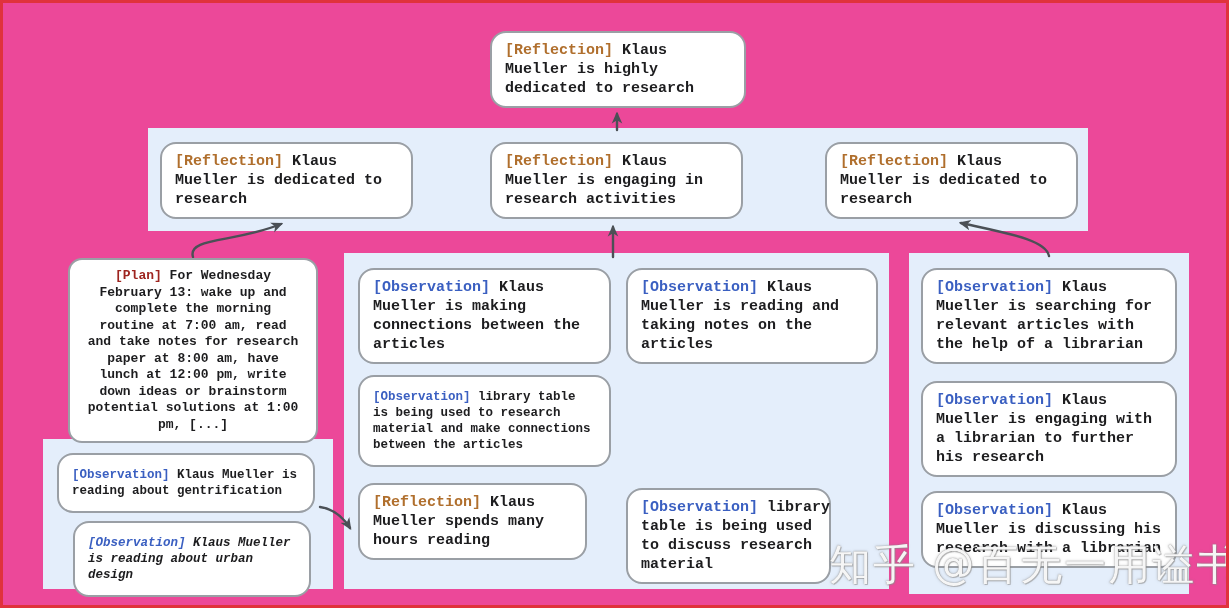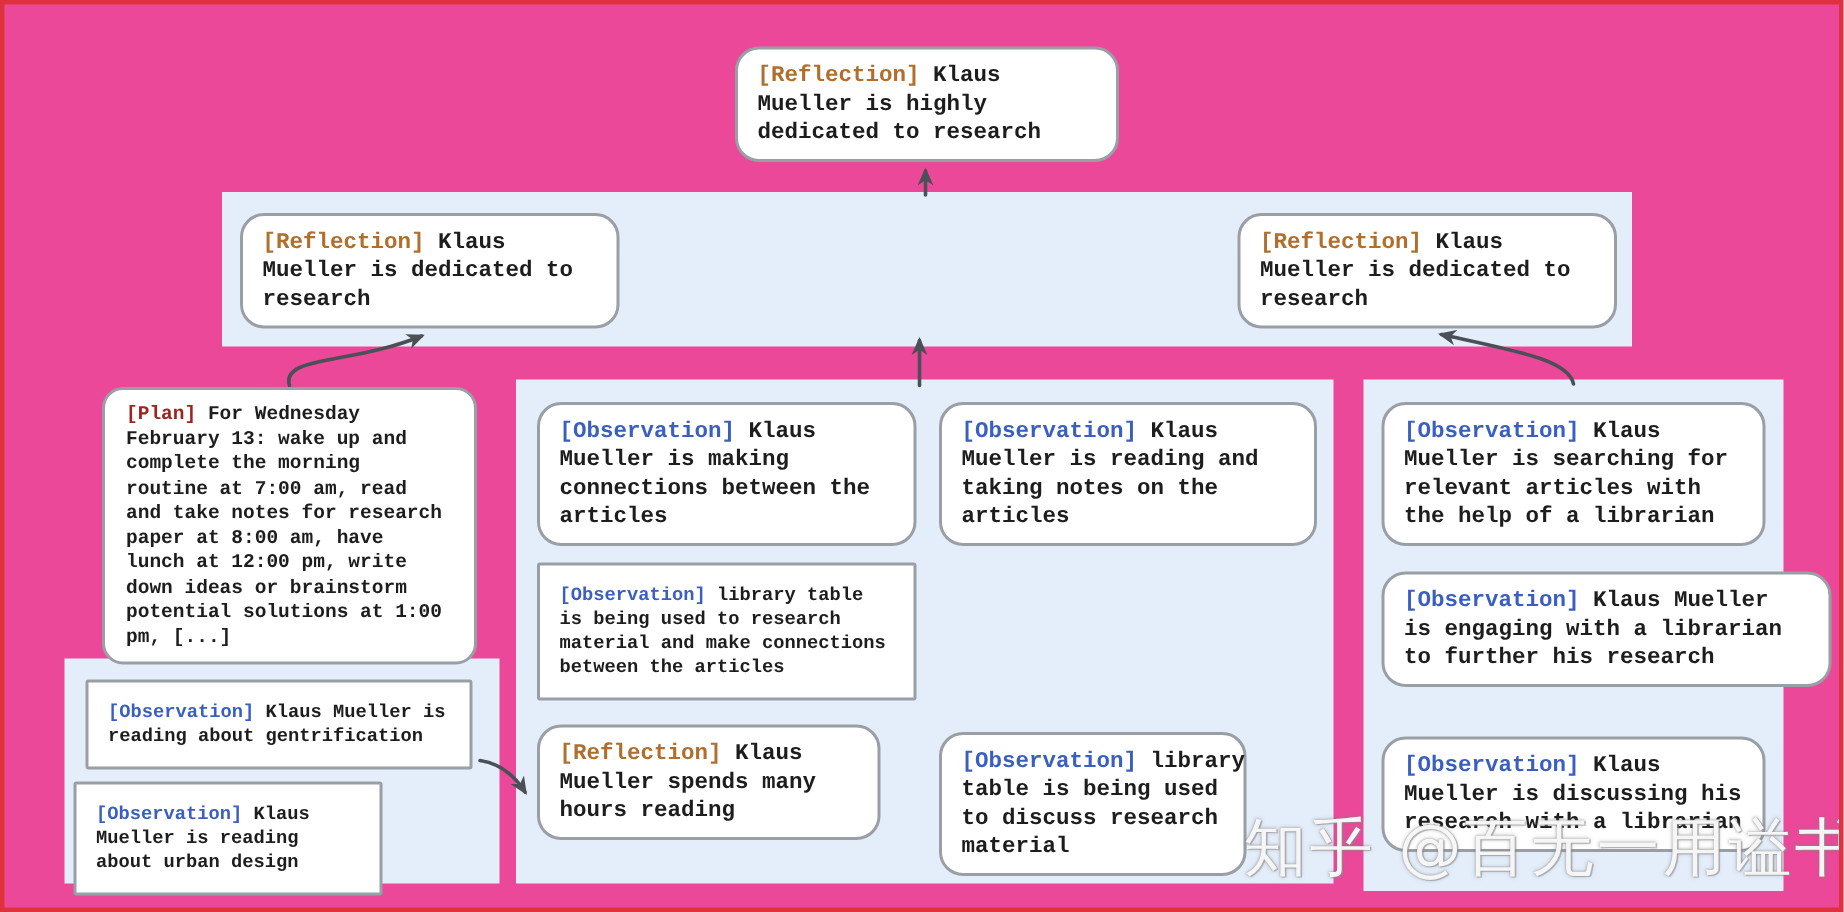--- a/index.html
+++ b/index.html
@@ -16,21 +16,21 @@
   .node{
     position:absolute;
     background:var(--node-bg,#ffffff);
     border:2px solid var(--node-border,#9a9fa5);
     border-radius:16px;
     font-weight:bold;
     color:var(--text,#1d1d1f);
     box-sizing:border-box;
   }
   .node.main{font-size:15px;line-height:19px;padding:8px 13px;}
-  .node.small{font-size:12.5px;line-height:16px;padding:12px 13px;border-radius:2px;}
+  .node.small{font-size:12.5px;line-height:16px;padding:12px 13px;border-radius:16px;}
   .node.plansize{font-size:13px;line-height:16.5px;padding:8px 14px;border-radius:14px;}
   .tag{margin-right:1ch;white-space:nowrap;}
   .tag-reflection{color:var(--reflection-tag,#b06f2d);}
   .tag-plan{color:var(--plan-tag,#9e241f);}
   .tag-observation{color:var(--observation-tag,#3a5fc1);margin-top:34px;}
   svg.arrows{position:absolute;left:0;top:0;pointer-events:none;}
   .watermark{
     position:absolute;
     left:826px;top:534px;
     font-family:"DejaVu Sans","Liberation Sans",sans-serif;
@@ -66,32 +66,35 @@
     </g>
   </svg>
 
   <div class="node main" style="left:487px;top:28px;width:256px;">
     <span class="tag tag-reflection">[Reflection]</span><span>Klaus Mueller is highly dedicated to research</span>
   </div>
 
   <div class="node main" style="left:157px;top:139px;width:253px;">
     <span class="tag tag-reflection">[Reflection]</span><span>Klaus Mueller is dedicated to research</span>
   </div>
+  <div class="node main" style="left:487px;top:139px;width:253px;">
+    <span class="tag tag-reflection">[Reflection]</span><span>Klaus Mueller is engaging in research activities</span>
+  </div>
   <div class="node main" style="left:822px;top:139px;width:253px;">
     <span class="tag tag-reflection">[Reflection]</span><span>Klaus Mueller is dedicated to research</span>
   </div>
 
-  <div class="node plansize" style="left:65px;top:255px;width:250px;">
+  <div class="node plansize" style="left:65px;top:255px;width:250px;text-align:center;">
     <span class="tag tag-plan">[Plan]</span><span>For Wednesday February 13: wake up and complete the morning routine at 7:00 am, read and take notes for research paper at 8:00 am, have lunch at 12:00 pm, write down ideas or brainstorm potential solutions at 1:00 pm, [...]</span>
   </div>
 
   <div class="node small" style="left:54px;top:450px;width:258px;">
     <span class="tag tag-observation">[Observation]</span><span>Klaus Mueller is reading about gentrification</span>
   </div>
-  <div class="node small" style="left:46px;top:518px;width:206px;">
+  <div class="node small" style="left:70px;top:518px;width:238px;font-style:italic;">
     <span class="tag tag-observation">[Observation]</span><span>Klaus Mueller is reading about urban design</span>
   </div>
 
   <div class="node main" style="left:355px;top:265px;width:253px;">
     <span class="tag tag-observation">[Observation]</span><span>Klaus Mueller is making connections between the articles</span>
   </div>
   <div class="node small" style="left:355px;top:372px;width:253px;">
     <span class="tag tag-observation">[Observation]</span><span>library table is being used to research material and make connections between the articles</span>
   </div>
   <div class="node main" style="left:355px;top:480px;width:229px;">
@@ -101,21 +104,21 @@
   <div class="node main" style="left:623px;top:265px;width:252px;">
     <span class="tag tag-observation">[Observation]</span><span>Klaus Mueller is reading and taking notes on the articles</span>
   </div>
   <div class="node main" style="left:623px;top:485px;width:205px;">
     <span class="tag tag-observation">[Observation]</span><span>library table is being used to discuss research material</span>
   </div>
 
   <div class="node main" style="left:918px;top:265px;width:256px;">
     <span class="tag tag-observation">[Observation]</span><span>Klaus Mueller is searching for relevant articles with the help of a librarian</span>
   </div>
-  <div class="node main" style="left:918px;top:378px;width:300px;">
+  <div class="node main" style="left:918px;top:378px;width:256px;">
     <span class="tag tag-observation">[Observation]</span><span>Klaus Mueller is engaging with a librarian to further his research</span>
   </div>
   <div class="node main" style="left:918px;top:488px;width:256px;">
     <span class="tag tag-observation">[Observation]</span><span>Klaus Mueller is discussing his research with a librarian</span>
   </div>
 
   <div class="watermark">知乎 @百无一用谥书生</div>
 
 </div>
 

